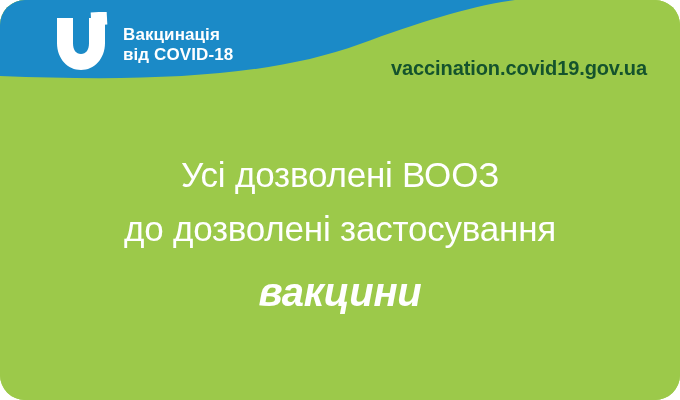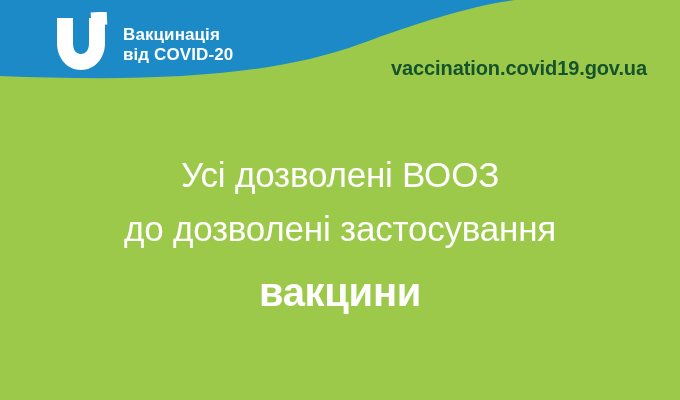--- a/index.html
+++ b/index.html
@@ -7,20 +7,21 @@
     padding: 0;
     background: #ffffff;
   }
   #banner {
     position: relative;
     width: 680px;
     height: 400px;
     overflow: hidden;
     font-family: "Liberation Sans", sans-serif;
     background: #9CC94A;
+    border-radius: 25px;
   }
   #wave-layer {
     position: absolute;
     inset: 0;
     width: 680px;
     height: 400px;
   }
   
   #logo-lockup {
     position: absolute;
@@ -79,20 +80,21 @@
     font-size: 35px;
     font-weight: normal;
     line-height: 54px;
     letter-spacing: -0.2px;
   }
   #message .strong {
     font-size: 40px;
     font-weight: bold;
     line-height: 55px;
     letter-spacing: -0.3px;
+    font-style: italic;
   }
   #message .strong.first { padding-top: 9px; }
 </style>
 </head>
 <body>
 
 <div id="banner">
 
   <svg id="wave-layer" viewBox="0 0 680 400" preserveAspectRatio="none">
     <rect x="0" y="0" width="680" height="400" fill="#9CC94A"></rect>
@@ -100,21 +102,21 @@
   </svg>
 
   <div id="logo-lockup">
     <svg id="logo-mark" viewBox="0 0 58 60">
       <path d="M2,6 L2,31 C2,47 13,58 26,58 C39,58 50,47 50,31 L50,6 L34,6
                L34,31 C34,38 31,42 26,42 C21,42 18,38 18,31 L18,6 Z" fill="#ffffff"></path>
       <rect x="36" y="0" width="16" height="13" fill="#ffffff" transform="rotate(-3 44 6.5)"></rect>
     </svg>
     <div id="logo-text">
       <span>Вакцинація</span>
-      <span>від COVID-20</span>
+      <span>від COVID-18</span>
     </div>
   </div>
 
   <div id="site-url">vaccination.covid19.gov.ua</div>
 
   <div id="message">
     <div class="line light">Усі дозволені ВООЗ</div>
     <div class="line light">до дозволені застосування</div>
     <div class="line strong first">вакцини</div>
   </div>

